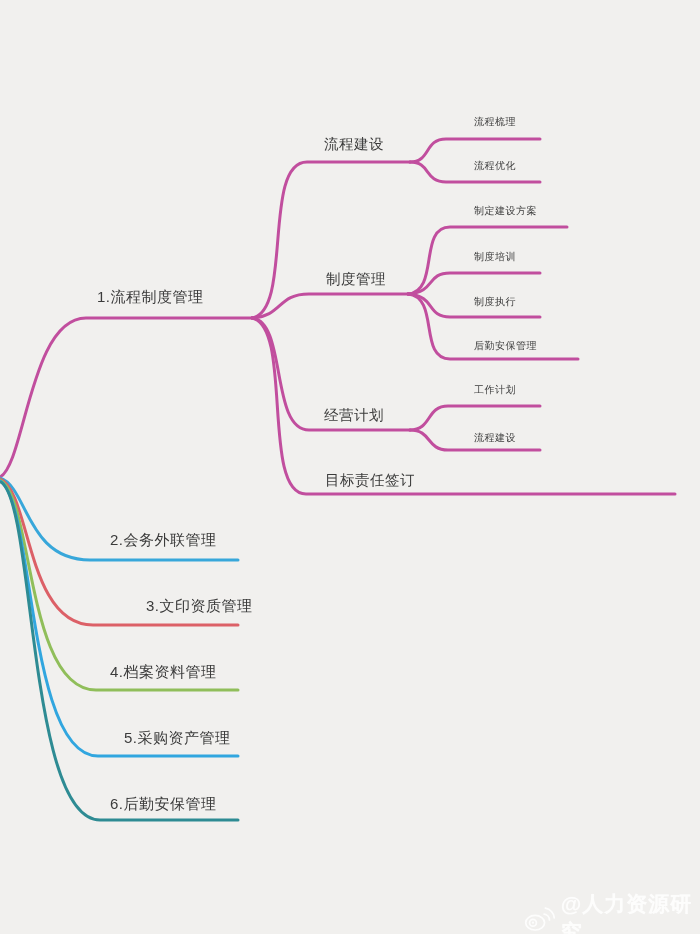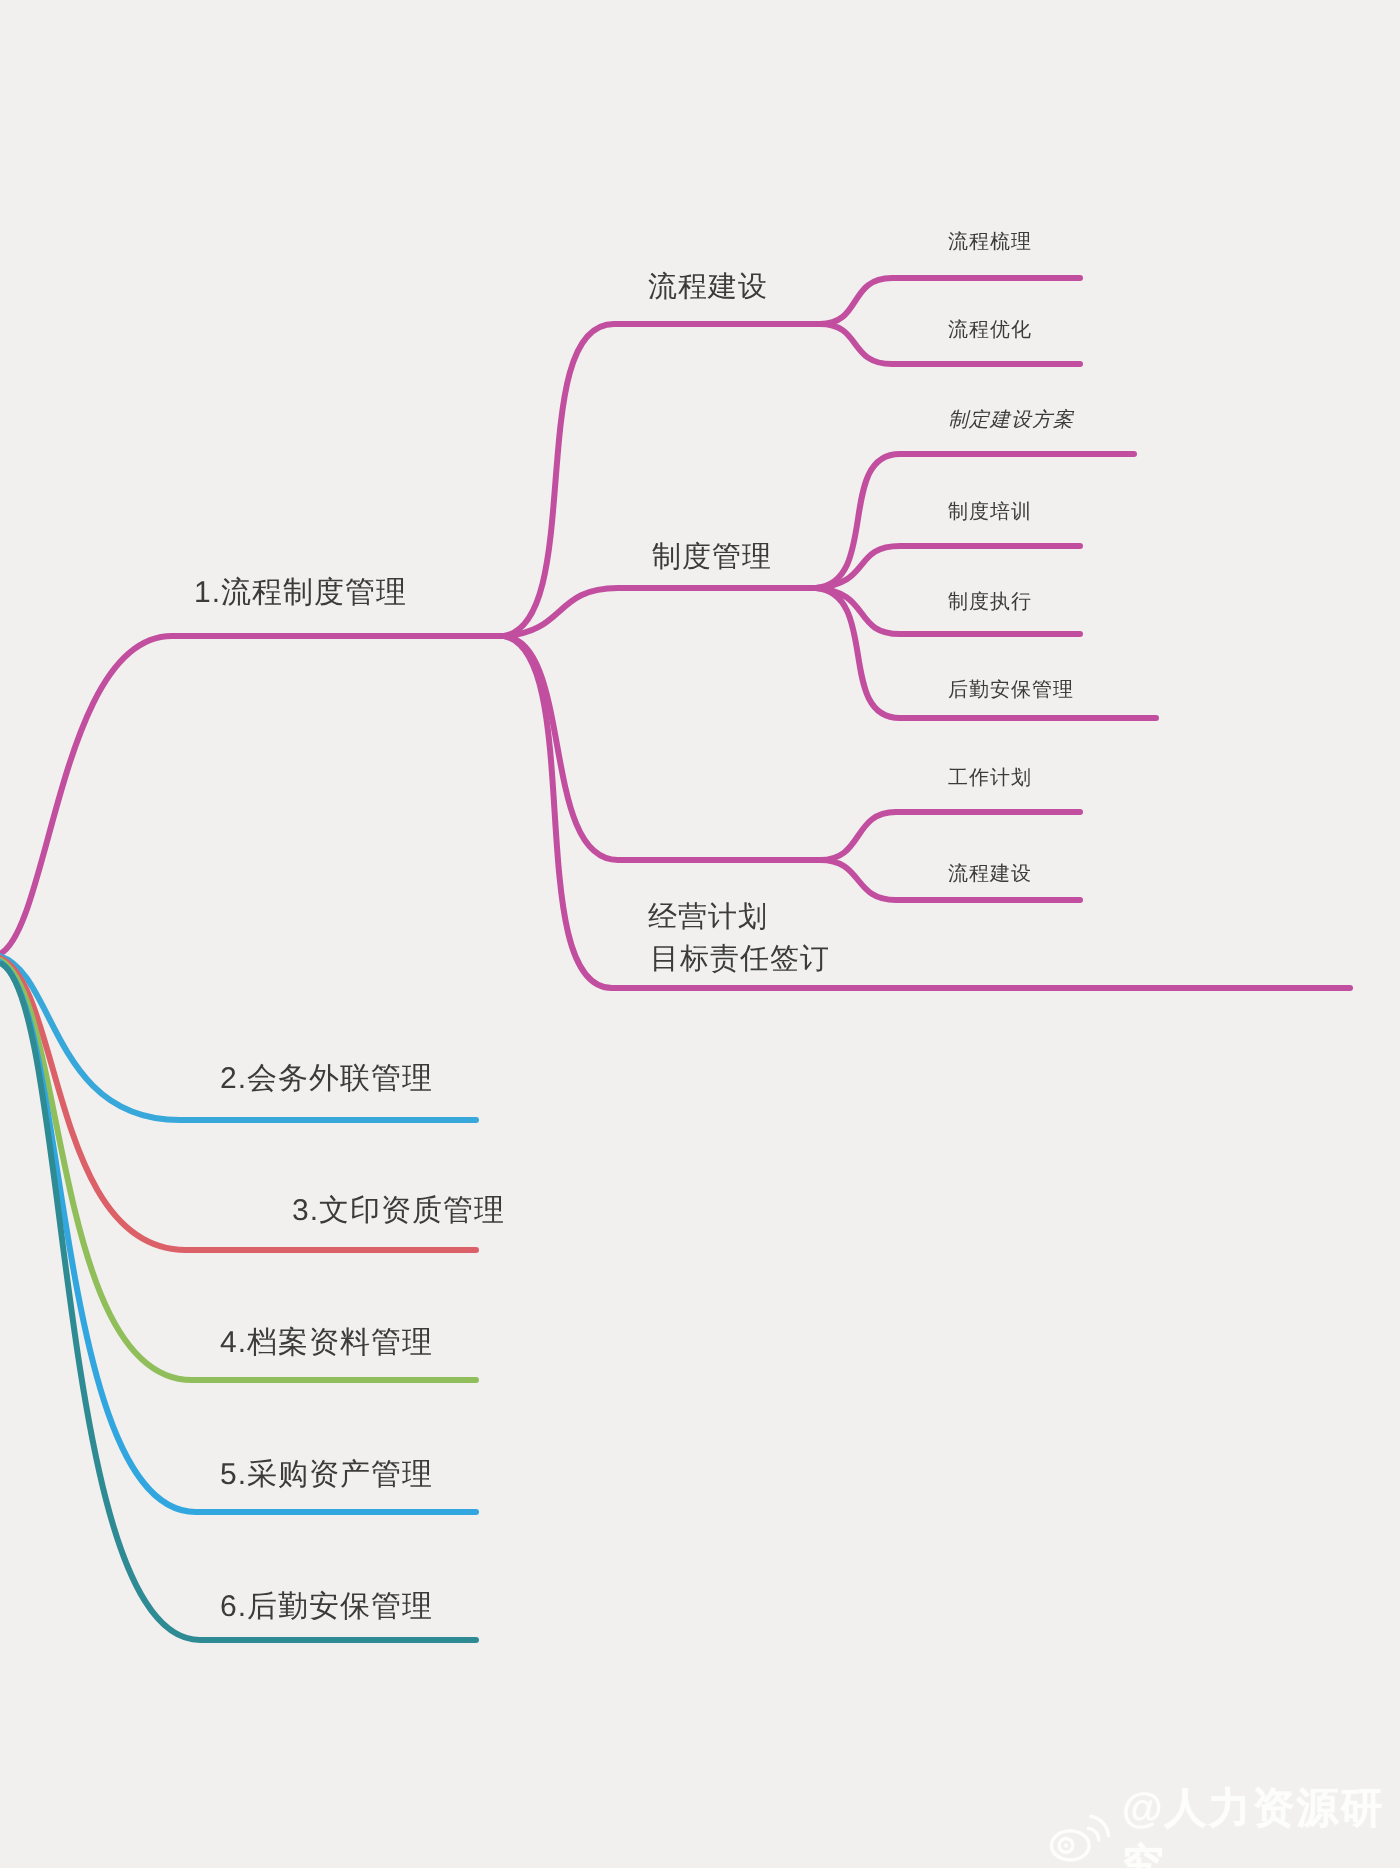--- a/index.html
+++ b/index.html
@@ -63,31 +63,31 @@
     <path d="M 0 479 C 31 492 26 625 93 625 L 238 625" stroke="#DC6067"></path>
     <path d="M 0 480 C 33 496 26 690 96 690 L 238 690" stroke="#90BE5A"></path>
     <path d="M 0 481 C 34 500 27 756 98 756 L 238 756" stroke="#31A6DF"></path>
     <path d="M 1 482 C 35 503 28 820 100 820 L 238 820" stroke="#2E8B93"></path>
   </svg>
 
   <div class="label main" style="left:97px;top:288px;">1.流程制度管理</div>
   <div class="label main" style="left:110px;top:531px;">2.会务外联管理</div>
   <div class="label main" style="left:110px;top:597px;margin-left:36px;">3.文印资质管理</div>
   <div class="label main" style="left:110px;top:663px;">4.档案资料管理</div>
-  <div class="label main" style="left:110px;top:729px;text-align:right;">5.采购资产管理</div>
+  <div class="label main" style="left:124px;top:729px;text-align:right;">5.采购资产管理</div>
   <div class="label main" style="left:110px;top:795px;">6.后勤安保管理</div>
 
   <div class="label mid" style="left:324px;top:136px;">流程建设</div>
   <div class="label mid" style="left:326px;top:271px;">制度管理</div>
-  <div class="label mid" style="left:324px;top:407px;margin-top:44px;">经营计划</div>
+  <div class="label mid" style="left:324px;top:407px;">经营计划</div>
   <div class="label mid" style="left:325px;top:472px;">目标责任签订</div>
 
   <div class="label leaf" style="left:474px;top:116px;">流程梳理</div>
   <div class="label leaf" style="left:474px;top:160px;">流程优化</div>
-  <div class="label leaf" style="left:474px;top:205px;font-style:italic;">制定建设方案</div>
+  <div class="label leaf" style="left:474px;top:205px;">制定建设方案</div>
   <div class="label leaf" style="left:474px;top:251px;">制度培训</div>
   <div class="label leaf" style="left:474px;top:296px;">制度执行</div>
   <div class="label leaf" style="left:474px;top:340px;">后勤安保管理</div>
   <div class="label leaf" style="left:474px;top:384px;">工作计划</div>
   <div class="label leaf" style="left:474px;top:432px;">流程建设</div>
 
   <div class="watermark">
     <svg width="34" height="30" viewBox="0 0 36 32">
       <g fill="none" stroke="#ffffff" stroke-width="2" stroke-linecap="round">
         <ellipse cx="13" cy="21.5" rx="11" ry="8.5"></ellipse>

